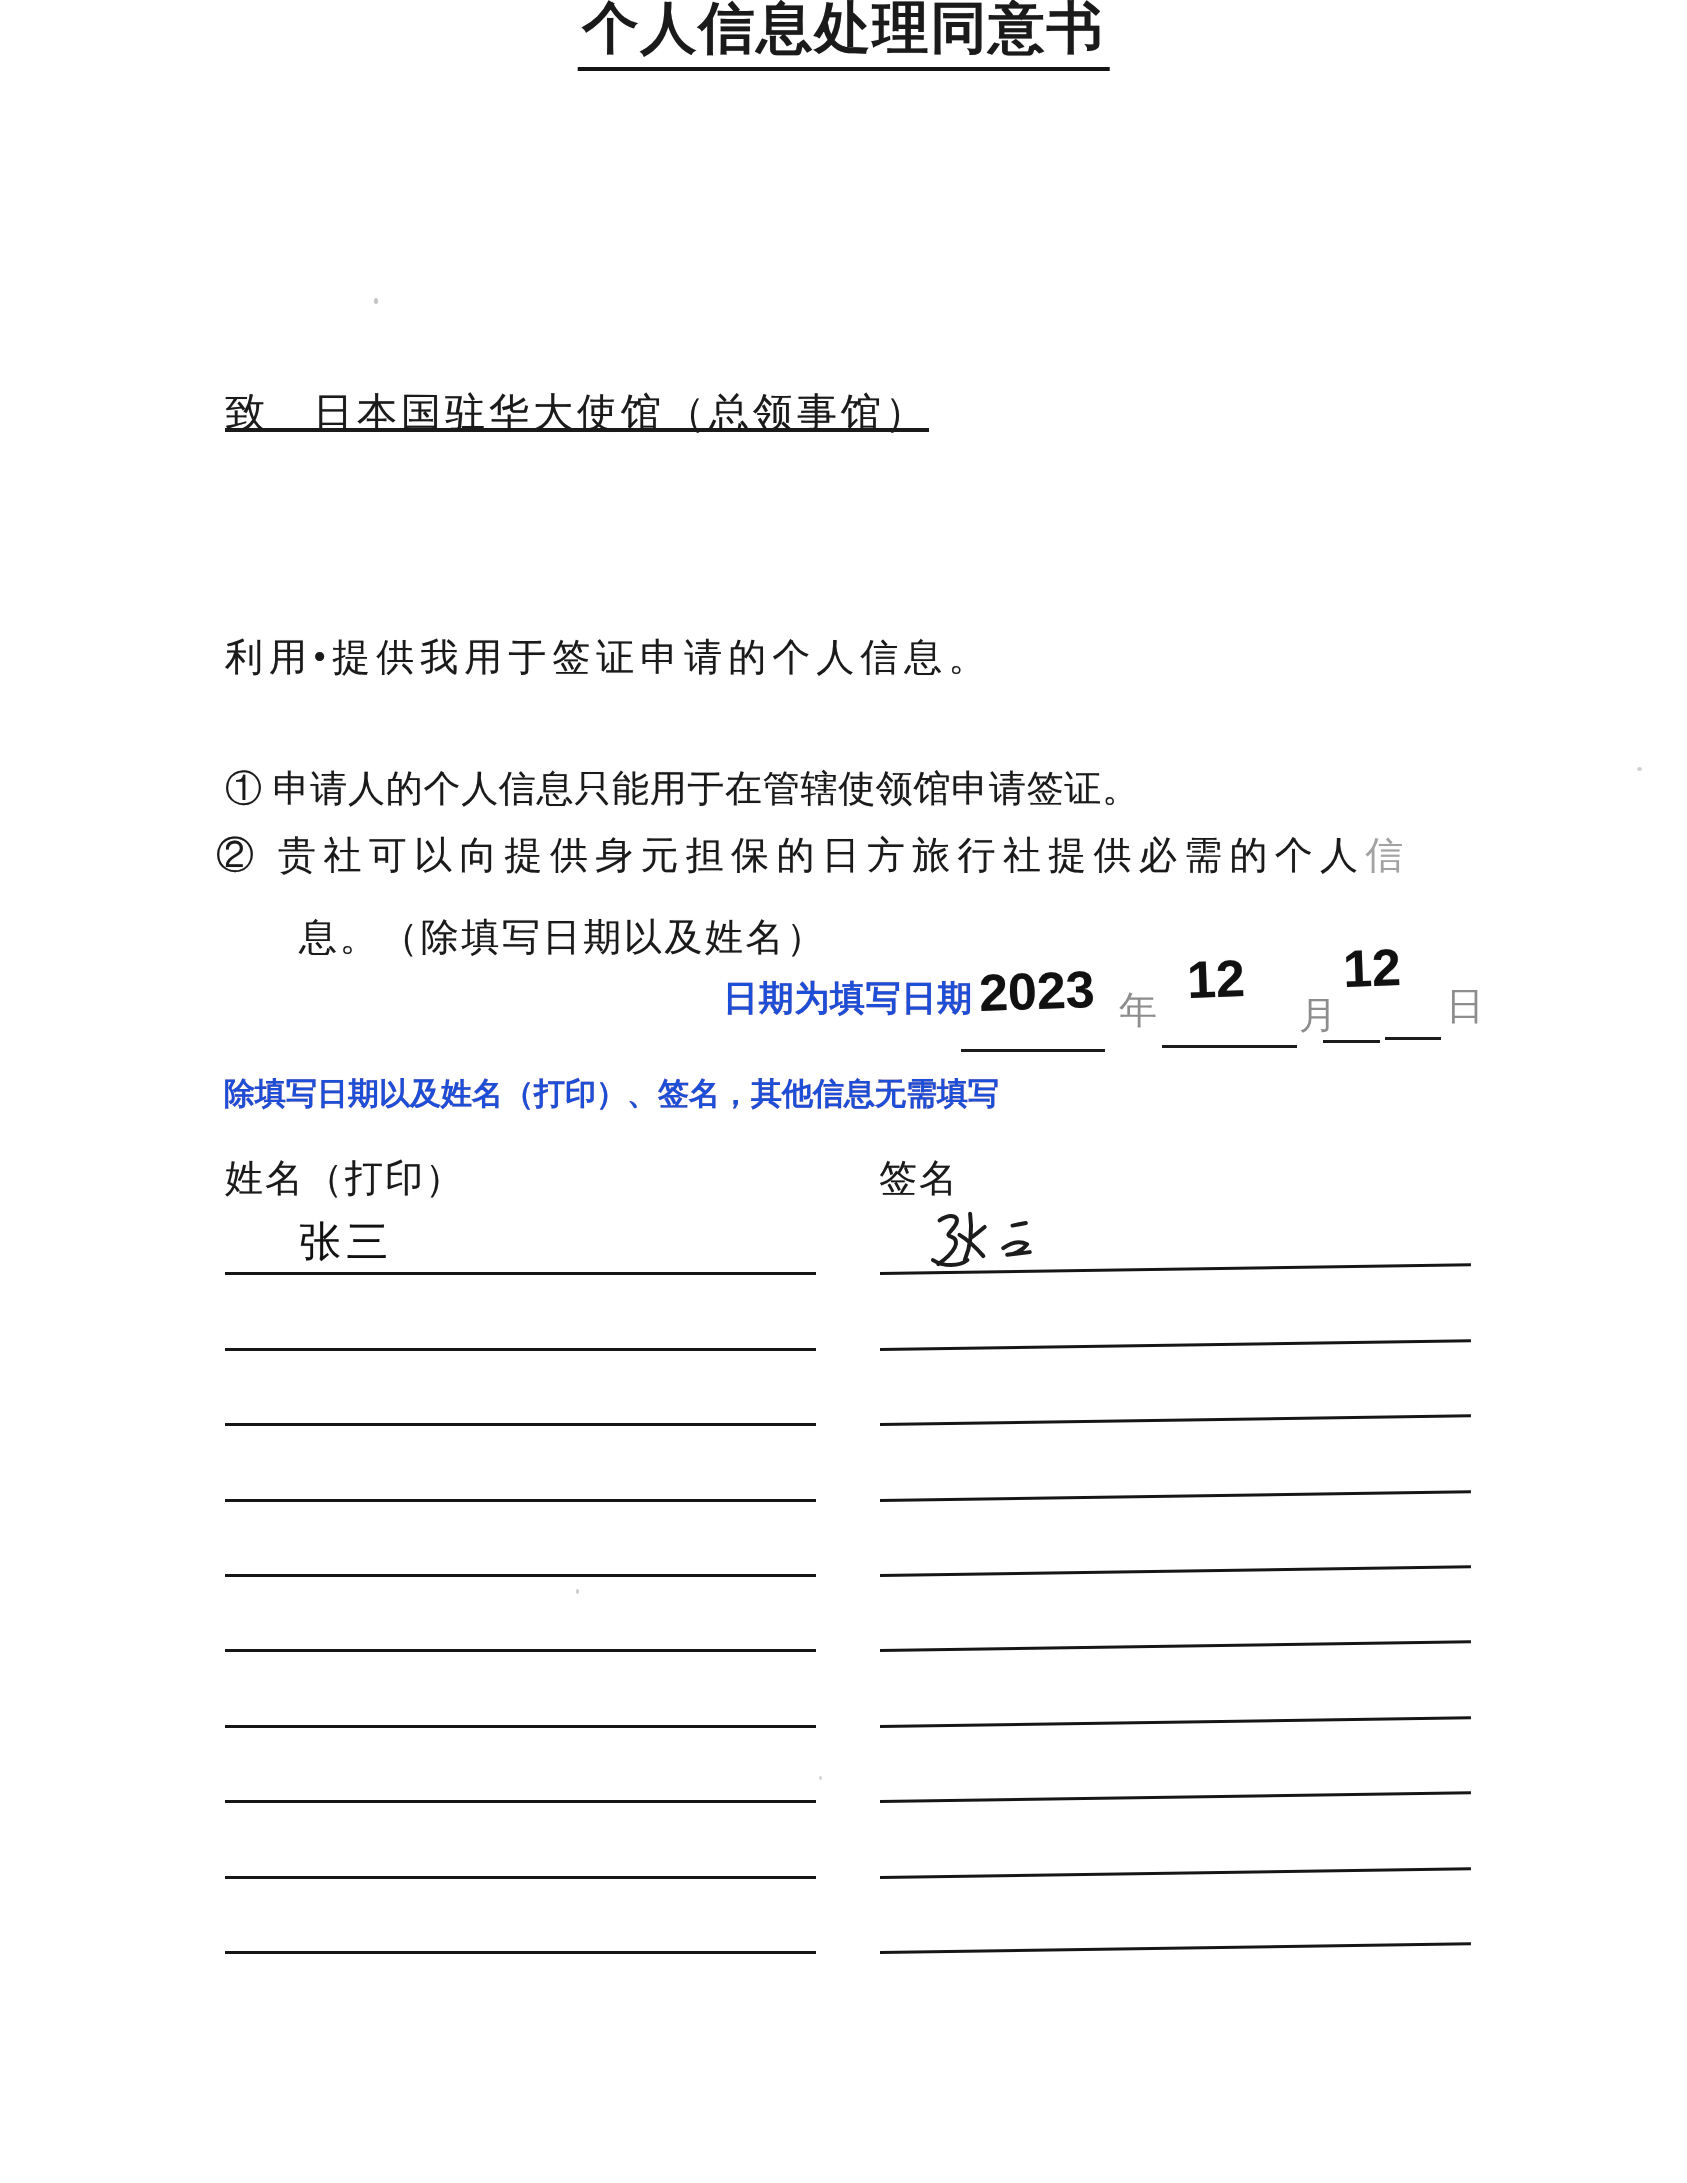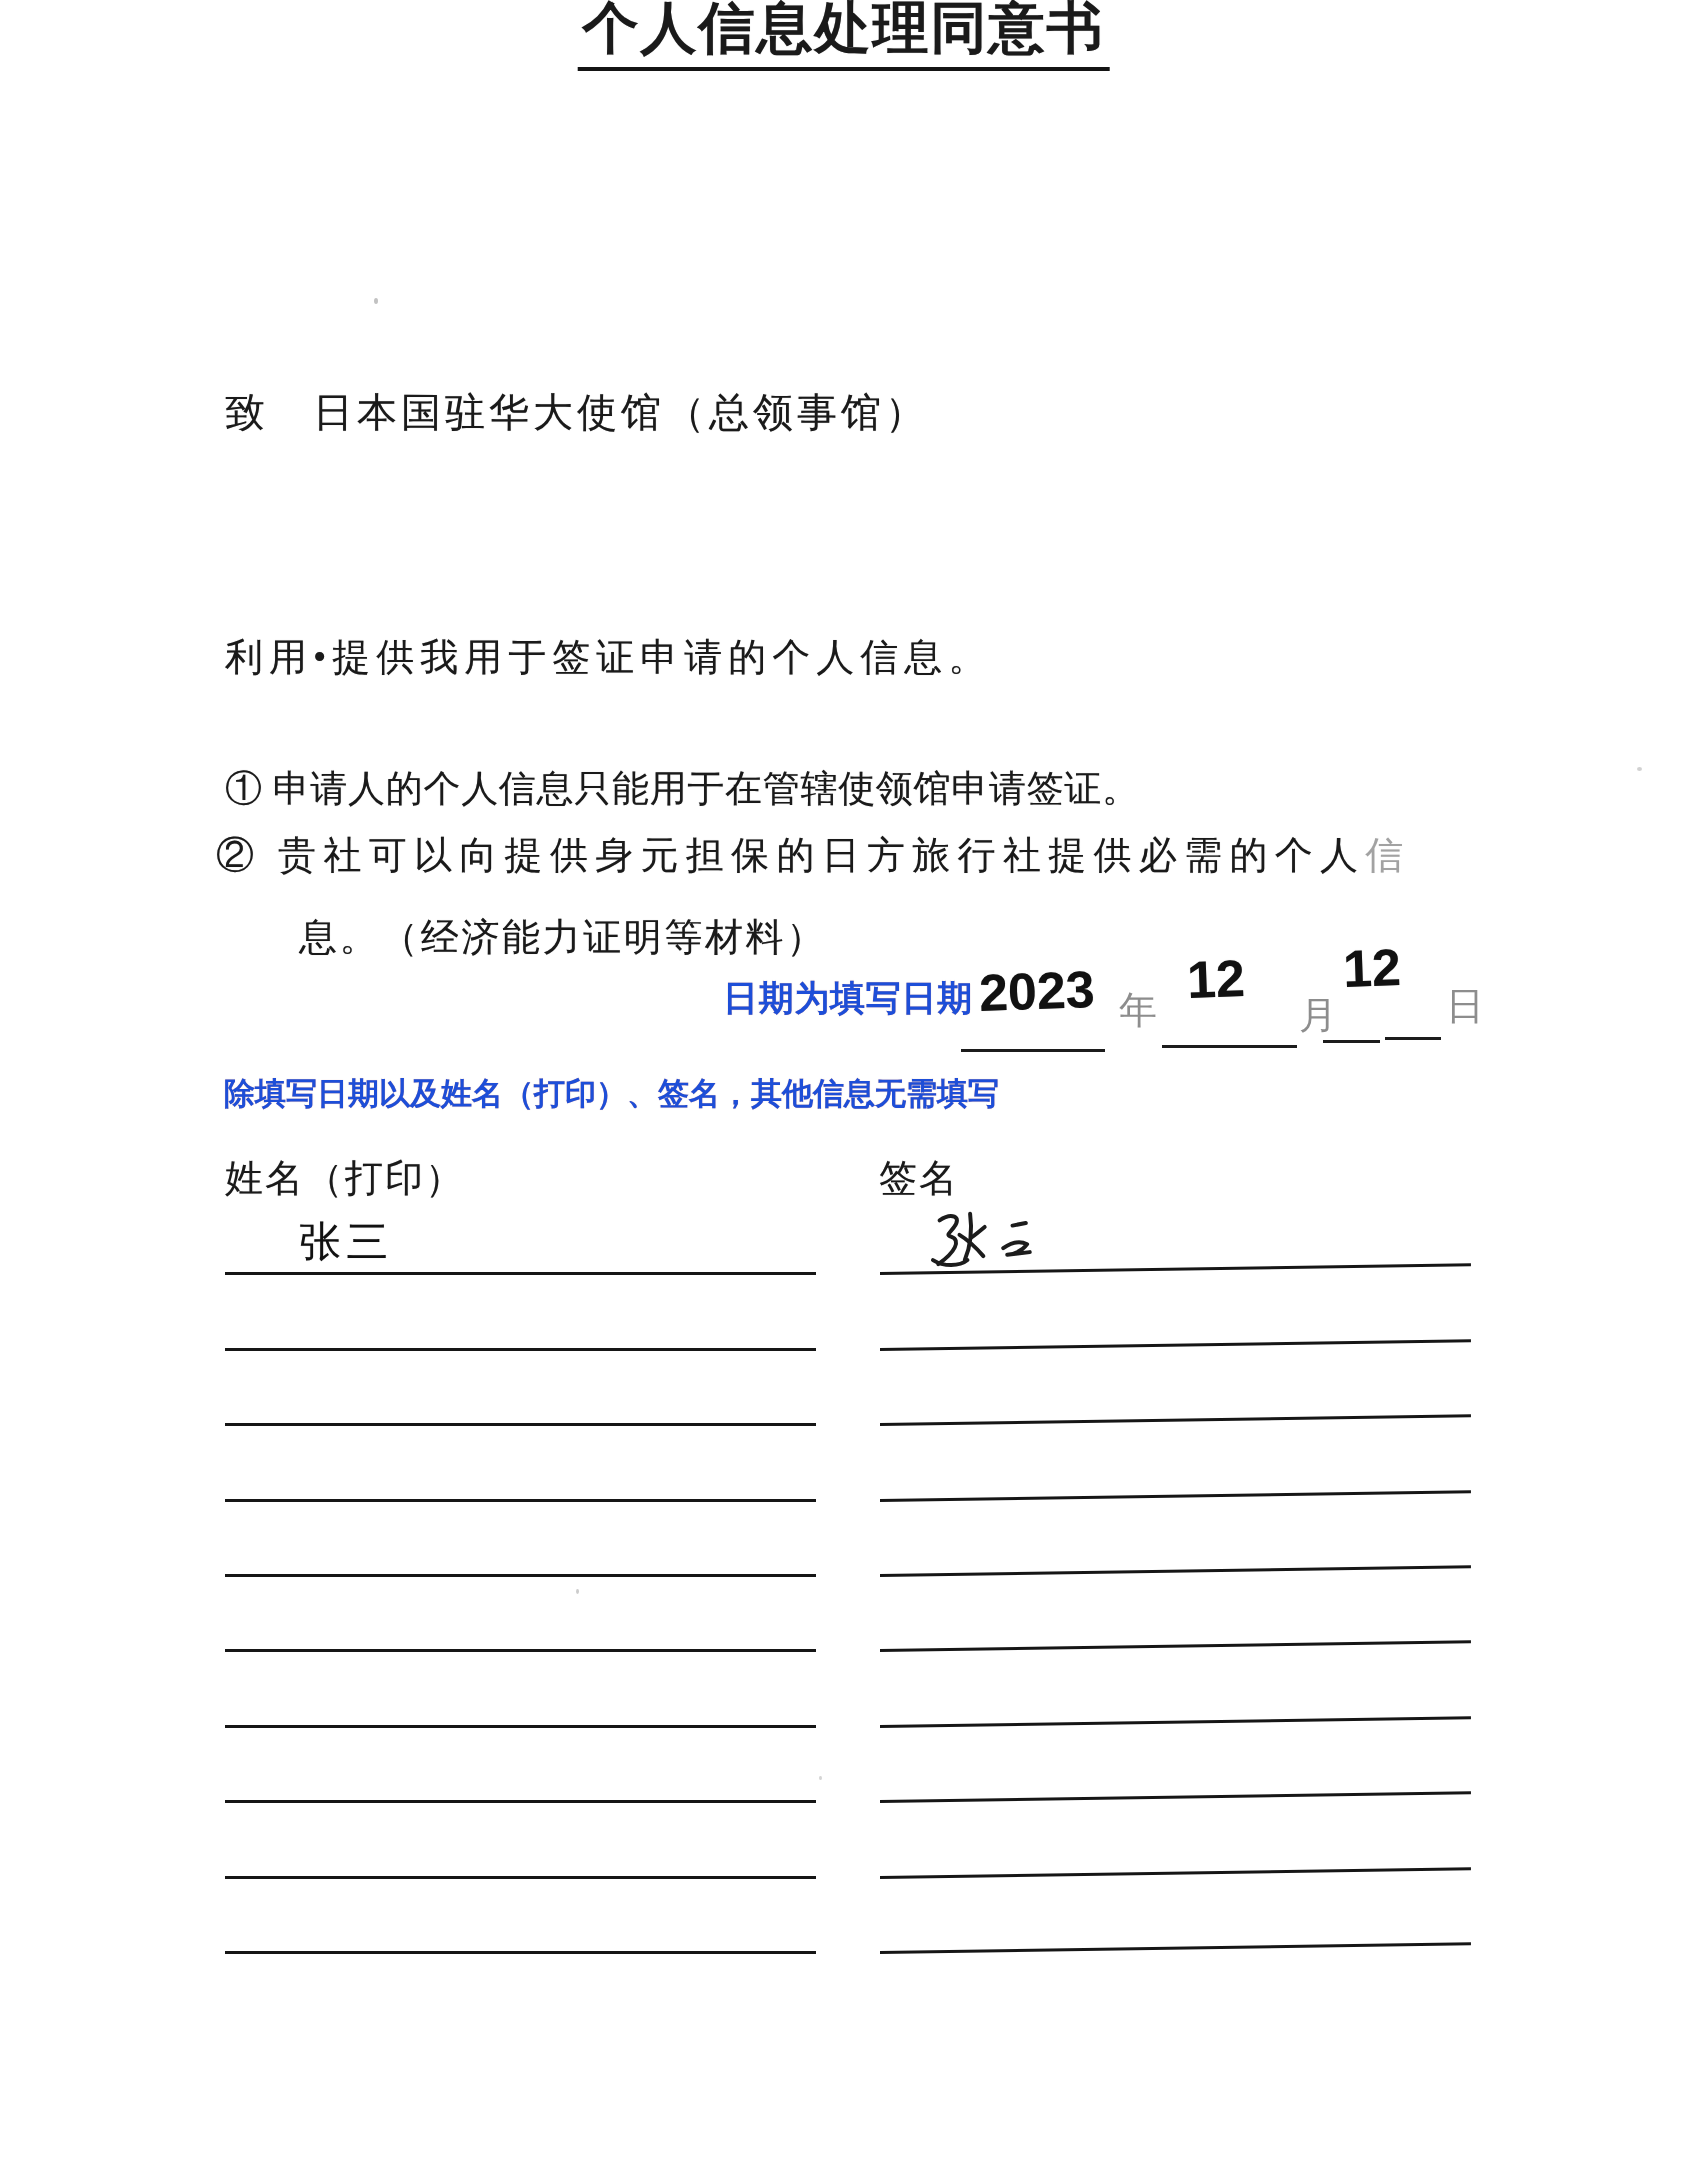--- a/index.html
+++ b/index.html
@@ -25,21 +25,21 @@
   
   .title {
     left: 50%; top: 338;
     transform: translateX(-50%);
     font-size: 56px; font-weight: bold;
     letter-spacing: 2px;
     padding: 0 5.3px 10.6px 5.3px;
     border-bottom: 4.6px solid #141414;
   }
   
-  .to-line   { left: 225px;  top: 393px;  font-size: 40px; letter-spacing: 4px; }
+  .to-line   { left: 225px;  top: 393px;  font-size: 40px; letter-spacing: 4px; text-decoration: underline; }
   .para1     { left: 299px;  top: 536px;  font-size: 38px; letter-spacing: 6px; }
   .para2     { left: 225px;  top: 622px;  font-size: 38px; letter-spacing: 6px; margin-top: 16px; }
   .item1     { left: 225px;  top: 770px; font-size: 37px; letter-spacing: 0.7px; }
   .item2     { left: 216px;  top: 836px; font-size: 38px; letter-spacing: 7.3px; }
   .item2 .fade { opacity: .40; }
   .item2cont { left: 299px;  top: 918px; font-size: 38px; letter-spacing: 2.6px; }
   
   .red { color: #1d4ed8; font-family: "Liberation Sans", "DejaVu Sans", sans-serif; font-weight: bold; text-shadow: 0 0 0.7px rgba(193,58,46,.5); }
   .date-label { left: 723px; top: 980px; font-size: 35px; letter-spacing: 0.7px; }
   .fill-val {
@@ -88,21 +88,21 @@
 <div class="page">
 
   <div class="txt title">个人信息处理同意书</div>
 
   <div class="txt to-line">致　日本国驻华大使馆（总领事馆）</div>
 
   <div class="txt para2">利用•提供我用于签证申请的个人信息。</div>
 
   <div class="txt item1">① 申请人的个人信息只能用于在管辖使领馆申请签证。</div>
   <div class="txt item2"><span>② 贵社可以向提供身元担保的日方旅行社提供必需的个人</span><span class="fade">信</span></div>
-  <div class="txt item2cont">息。（经济能力证明等材料）</div>
+  <div class="txt item2cont">息。（除填写日期以及姓名）</div>
 
   <div class="txt red date-label">日期为填写日期</div>
   <div class="txt fill-val year-val">2023</div>
   <div class="txt unit unit-year">年</div>
   <div class="txt fill-val month-val">12</div>
   <div class="txt unit unit-month">月</div>
   <div class="txt fill-val day-val">12</div>
   <div class="txt unit unit-day">日</div>
   <div class="blank year-line"></div>
   <div class="blank month-line"></div>

